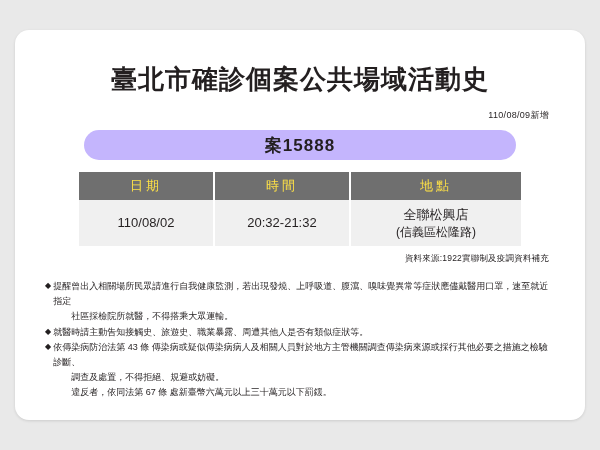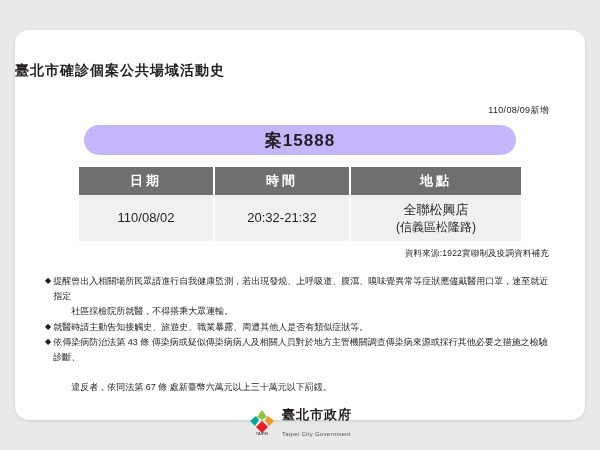--- a/index.html
+++ b/index.html
@@ -18,31 +18,32 @@
     left: 15px;
     top: 30px;
     width: 570px;
     height: 390px;
     background: #ffffff;
     border-radius: 14px;
     box-shadow: 0 1px 3px rgba(0,0,0,0.12);
     box-sizing: border-box;
   }
   .title {
-    font-size: 14px;
+    text-align: center;
+    font-size: 26px;
     font-weight: bold;
     color: #231f20;
     letter-spacing: 1px;
     margin-top: 32px;
   }
   .update-date {
     text-align: right;
     font-size: 9px;
     color: #231f20;
-    margin-top: 24px;
+    margin-top: 12px;
     padding-right: 36px;
     letter-spacing: 0.3px;
   }
   .case-banner {
     margin: 8px auto 0 auto;
     width: 432px;
     height: 30px;
     background: #c4b5fd;
     border-radius: 15px;
     display: flex;
@@ -56,23 +57,23 @@
     letter-spacing: 1px;
   }
   table.info {
     margin: 12px auto 0 auto;
     border-collapse: collapse;
     width: 432px;
     table-layout: fixed;
   }
   table.info th {
     background: #6f6f6f;
-    color: #ffffff;
+    color: #fde047;
     font-size: 13px;
-    font-weight: bold;
+    font-weight: normal;
     height: 26px;
     border-right: 2px solid #ffffff;
     letter-spacing: 3px;
   }
   table.info th:last-child {
     border-right: none;
   }
   table.info td {
     background: #f0f0f0;
     color: #231f20;
@@ -195,36 +196,21 @@
       <span class="bullet">◆</span>
       <span class="note-text">
         <span>就醫時請主動告知接觸史、旅遊史、職業暴露、周遭其他人是否有類似症狀等。</span>
       </span>
     </div>
 
     <div class="note-item">
       <span class="bullet">◆</span>
       <span class="note-text">
         <span>依傳染病防治法第 43 條 傳染病或疑似傳染病病人及相關人員對於地方主管機關調查傳染病來源或採行其他必要之措施之檢驗診斷、</span><br>
-        <br>
+        <span class="note-sub">調查及處置，不得拒絕、規避或妨礙。</span><br>
         <span class="note-sub">違反者，依同法第 67 條 處新臺幣六萬元以上三十萬元以下罰鍰。</span>
       </span>
     </div>
 
   </div>
 
-  <div class="logo-row">
-    <span class="logo-mark">
-      <svg width="28" height="26" viewBox="0 0 28 26" aria-hidden="true">
-        <path d="M14 1 L19 8 L14 11 L9 8 Z" fill="#8cc63f"></path>
-        <path d="M20 7 L26 12 L21 17 L17 11 Z" fill="#f7941d"></path>
-        <path d="M8 7 L11 11 L7 17 L2 12 Z" fill="#00a99d"></path>
-        <path d="M14 12 L20 18 L14 24 L8 18 Z" fill="#ed1c24"></path>
-        <text x="14" y="25.5" font-size="4" text-anchor="middle" fill="#231f20" font-family="Liberation Sans, sans-serif">TAIPEI</text>
-      </svg>
-    </span>
-    <span class="logo-text">
-      <span class="cn">臺北市政府</span><br>
-      <span class="en">Taipei City Government</span>
-    </span>
-  </div>
 
 </div>
 
 </body></html>

